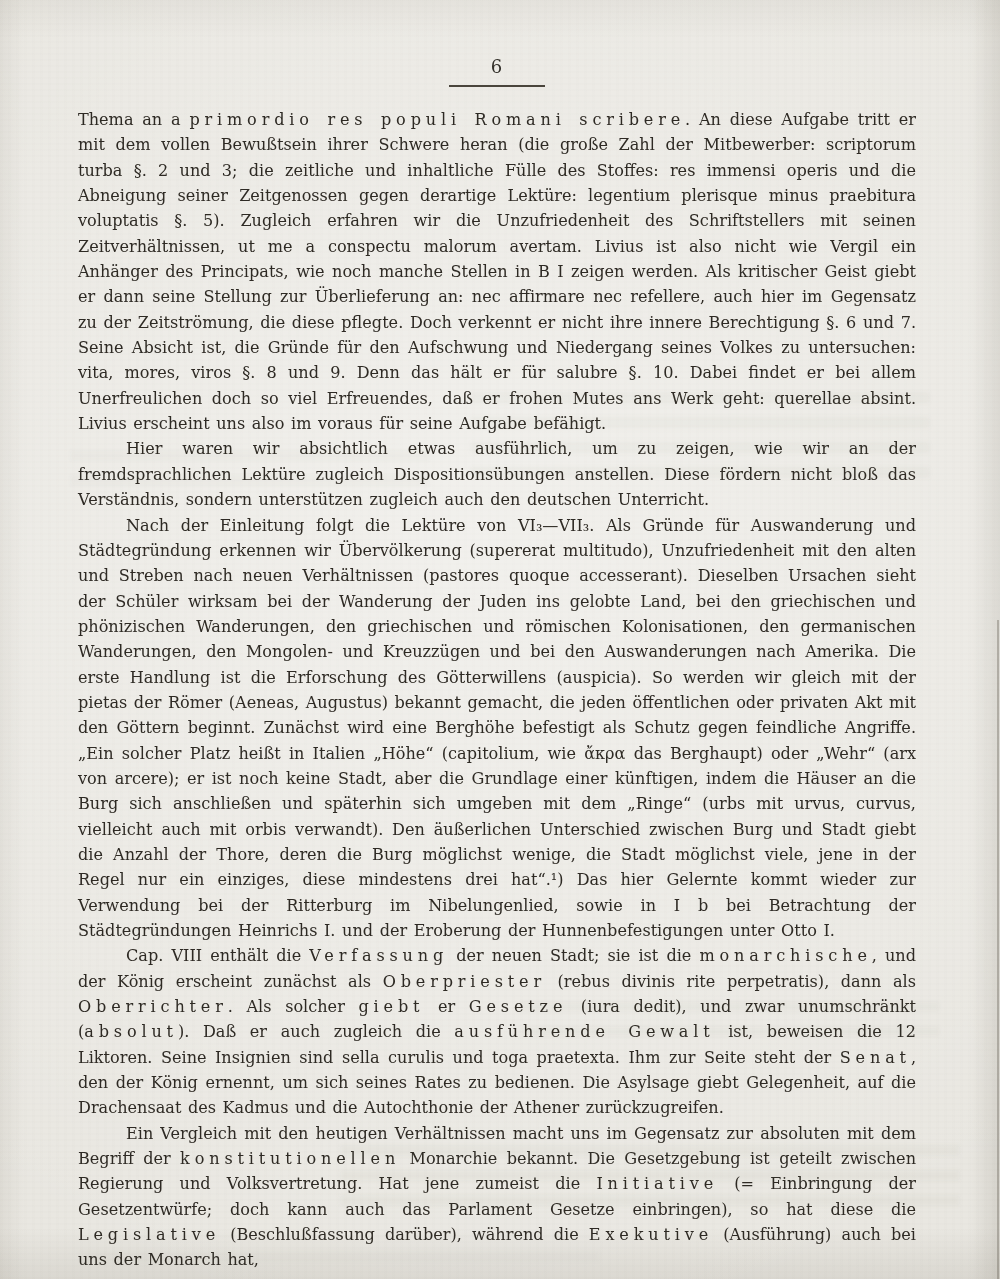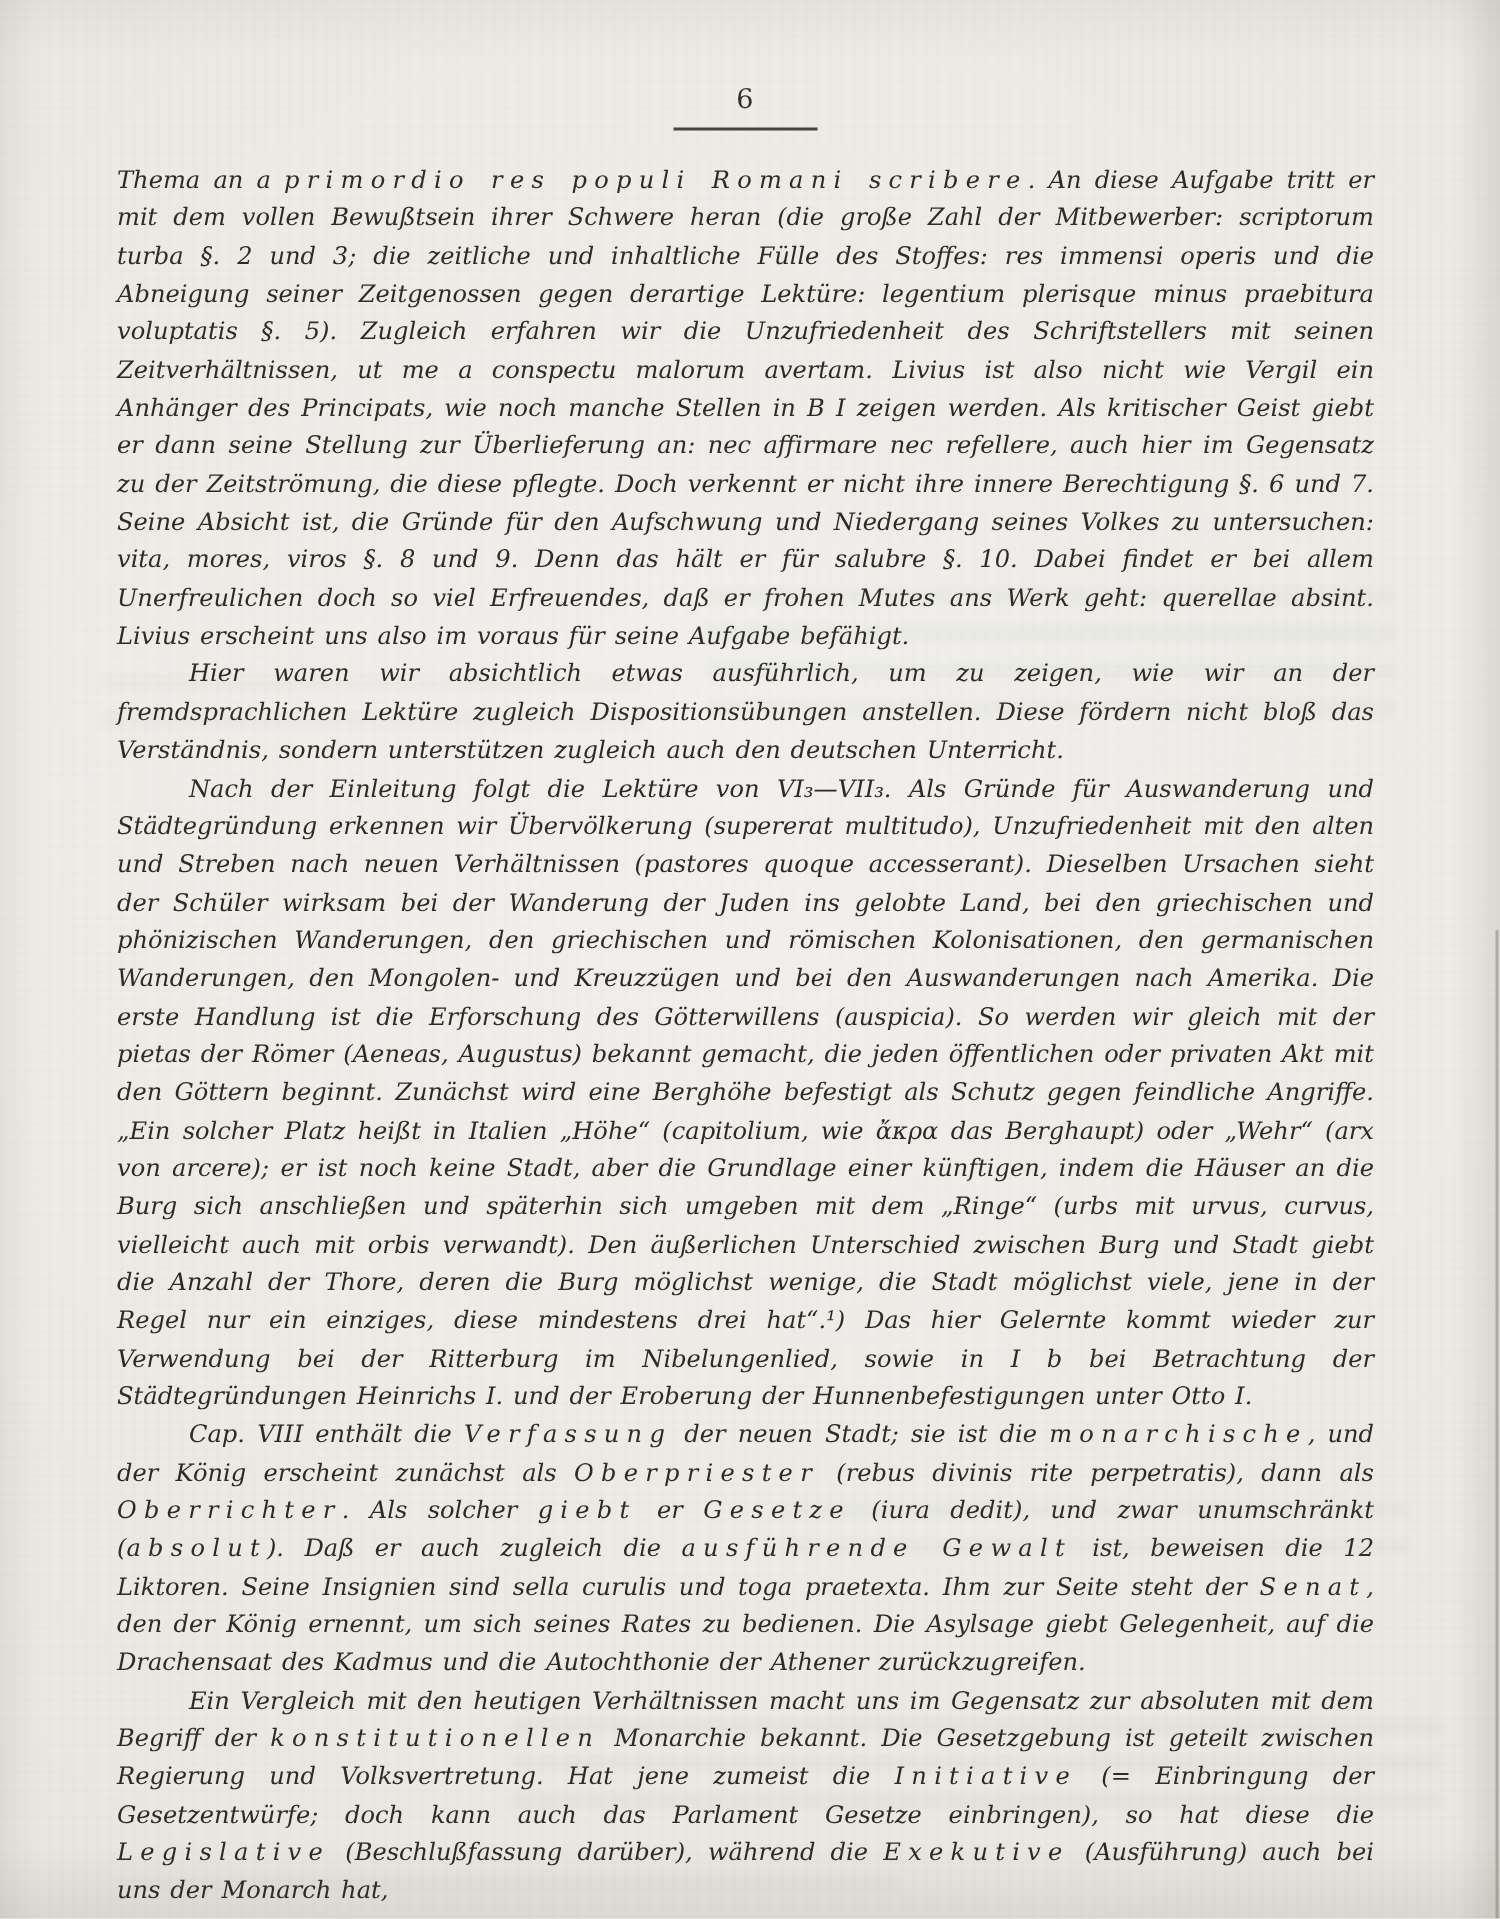--- a/index.html
+++ b/index.html
@@ -34,21 +34,20 @@
     border-top: 2px solid #4a453c;
     margin: 8px auto 20px auto;
   }
   
   .body-text {
     font-size: 16.1px;
     line-height: 25.35px;
     text-align: justify;
     word-spacing: 0.09em;
     color: #2e2a24;
-    font-style: italic;
   }
   .para { margin: 0; }
   .para.indent { text-indent: 48px; }
   .gesperrt { letter-spacing: 0.30em; }
   
   .smudge {
     position: absolute;
     pointer-events: none;
     filter: blur(2px);
     opacity: 0.55;

